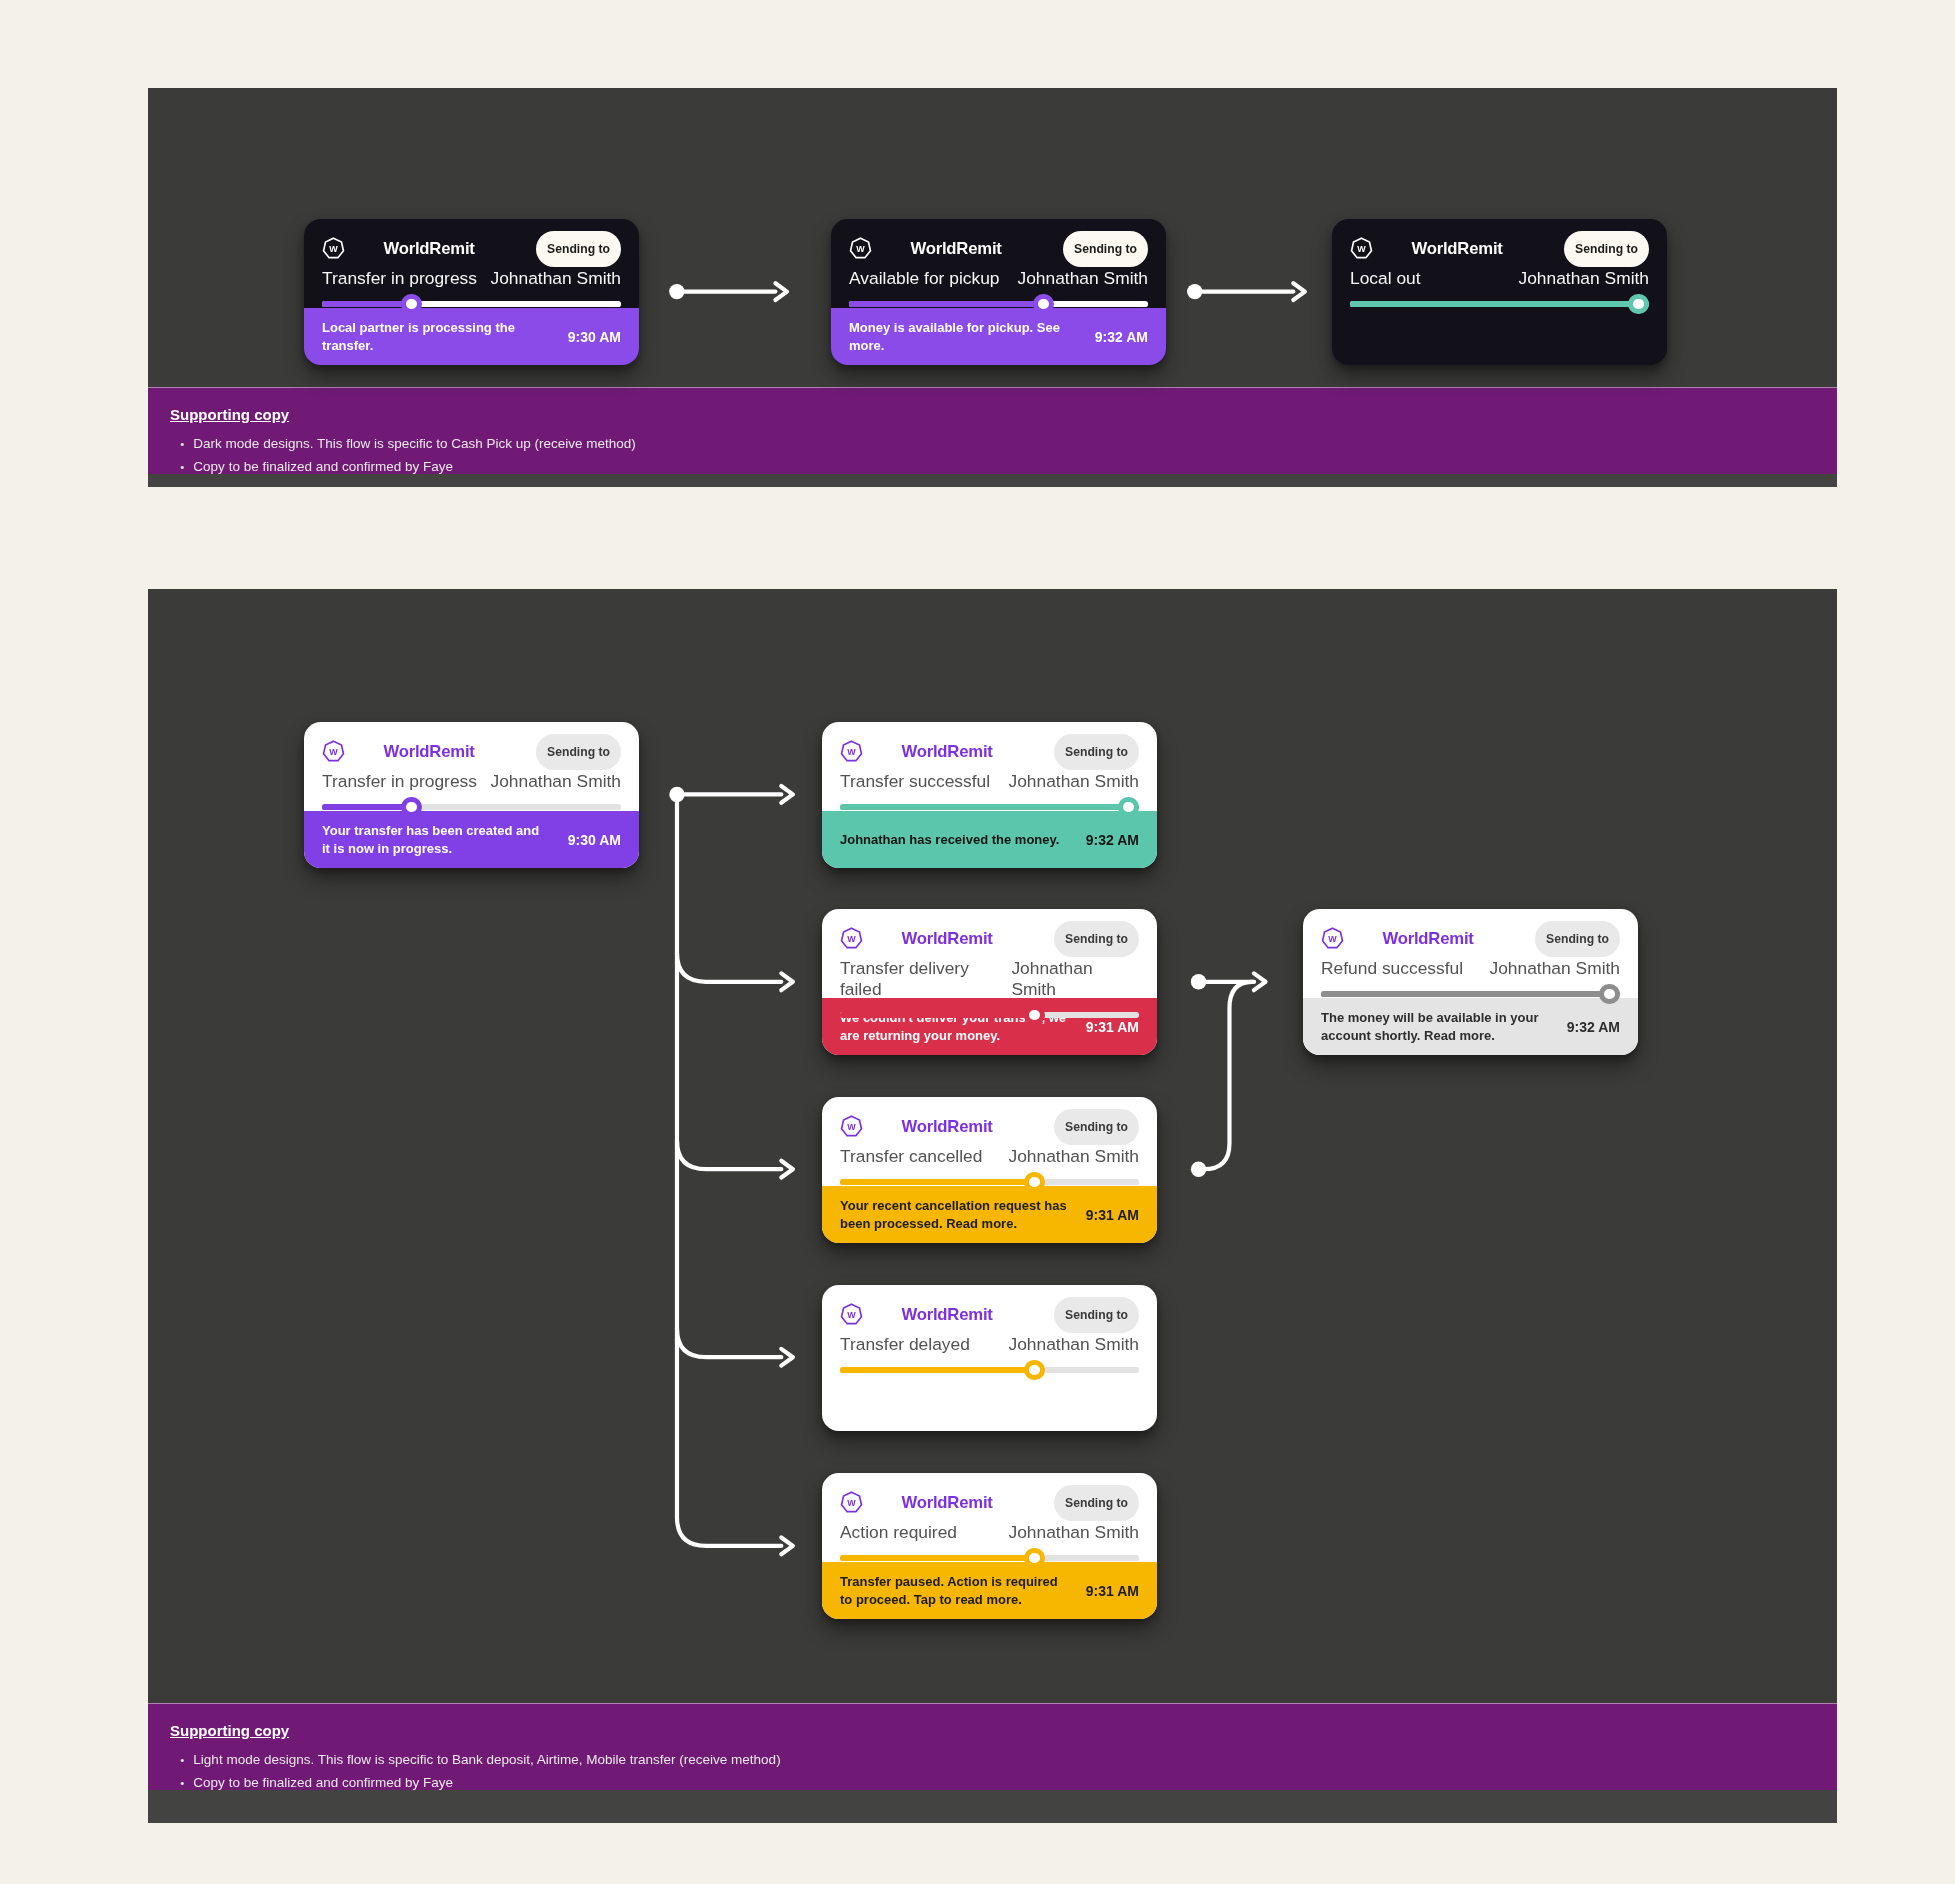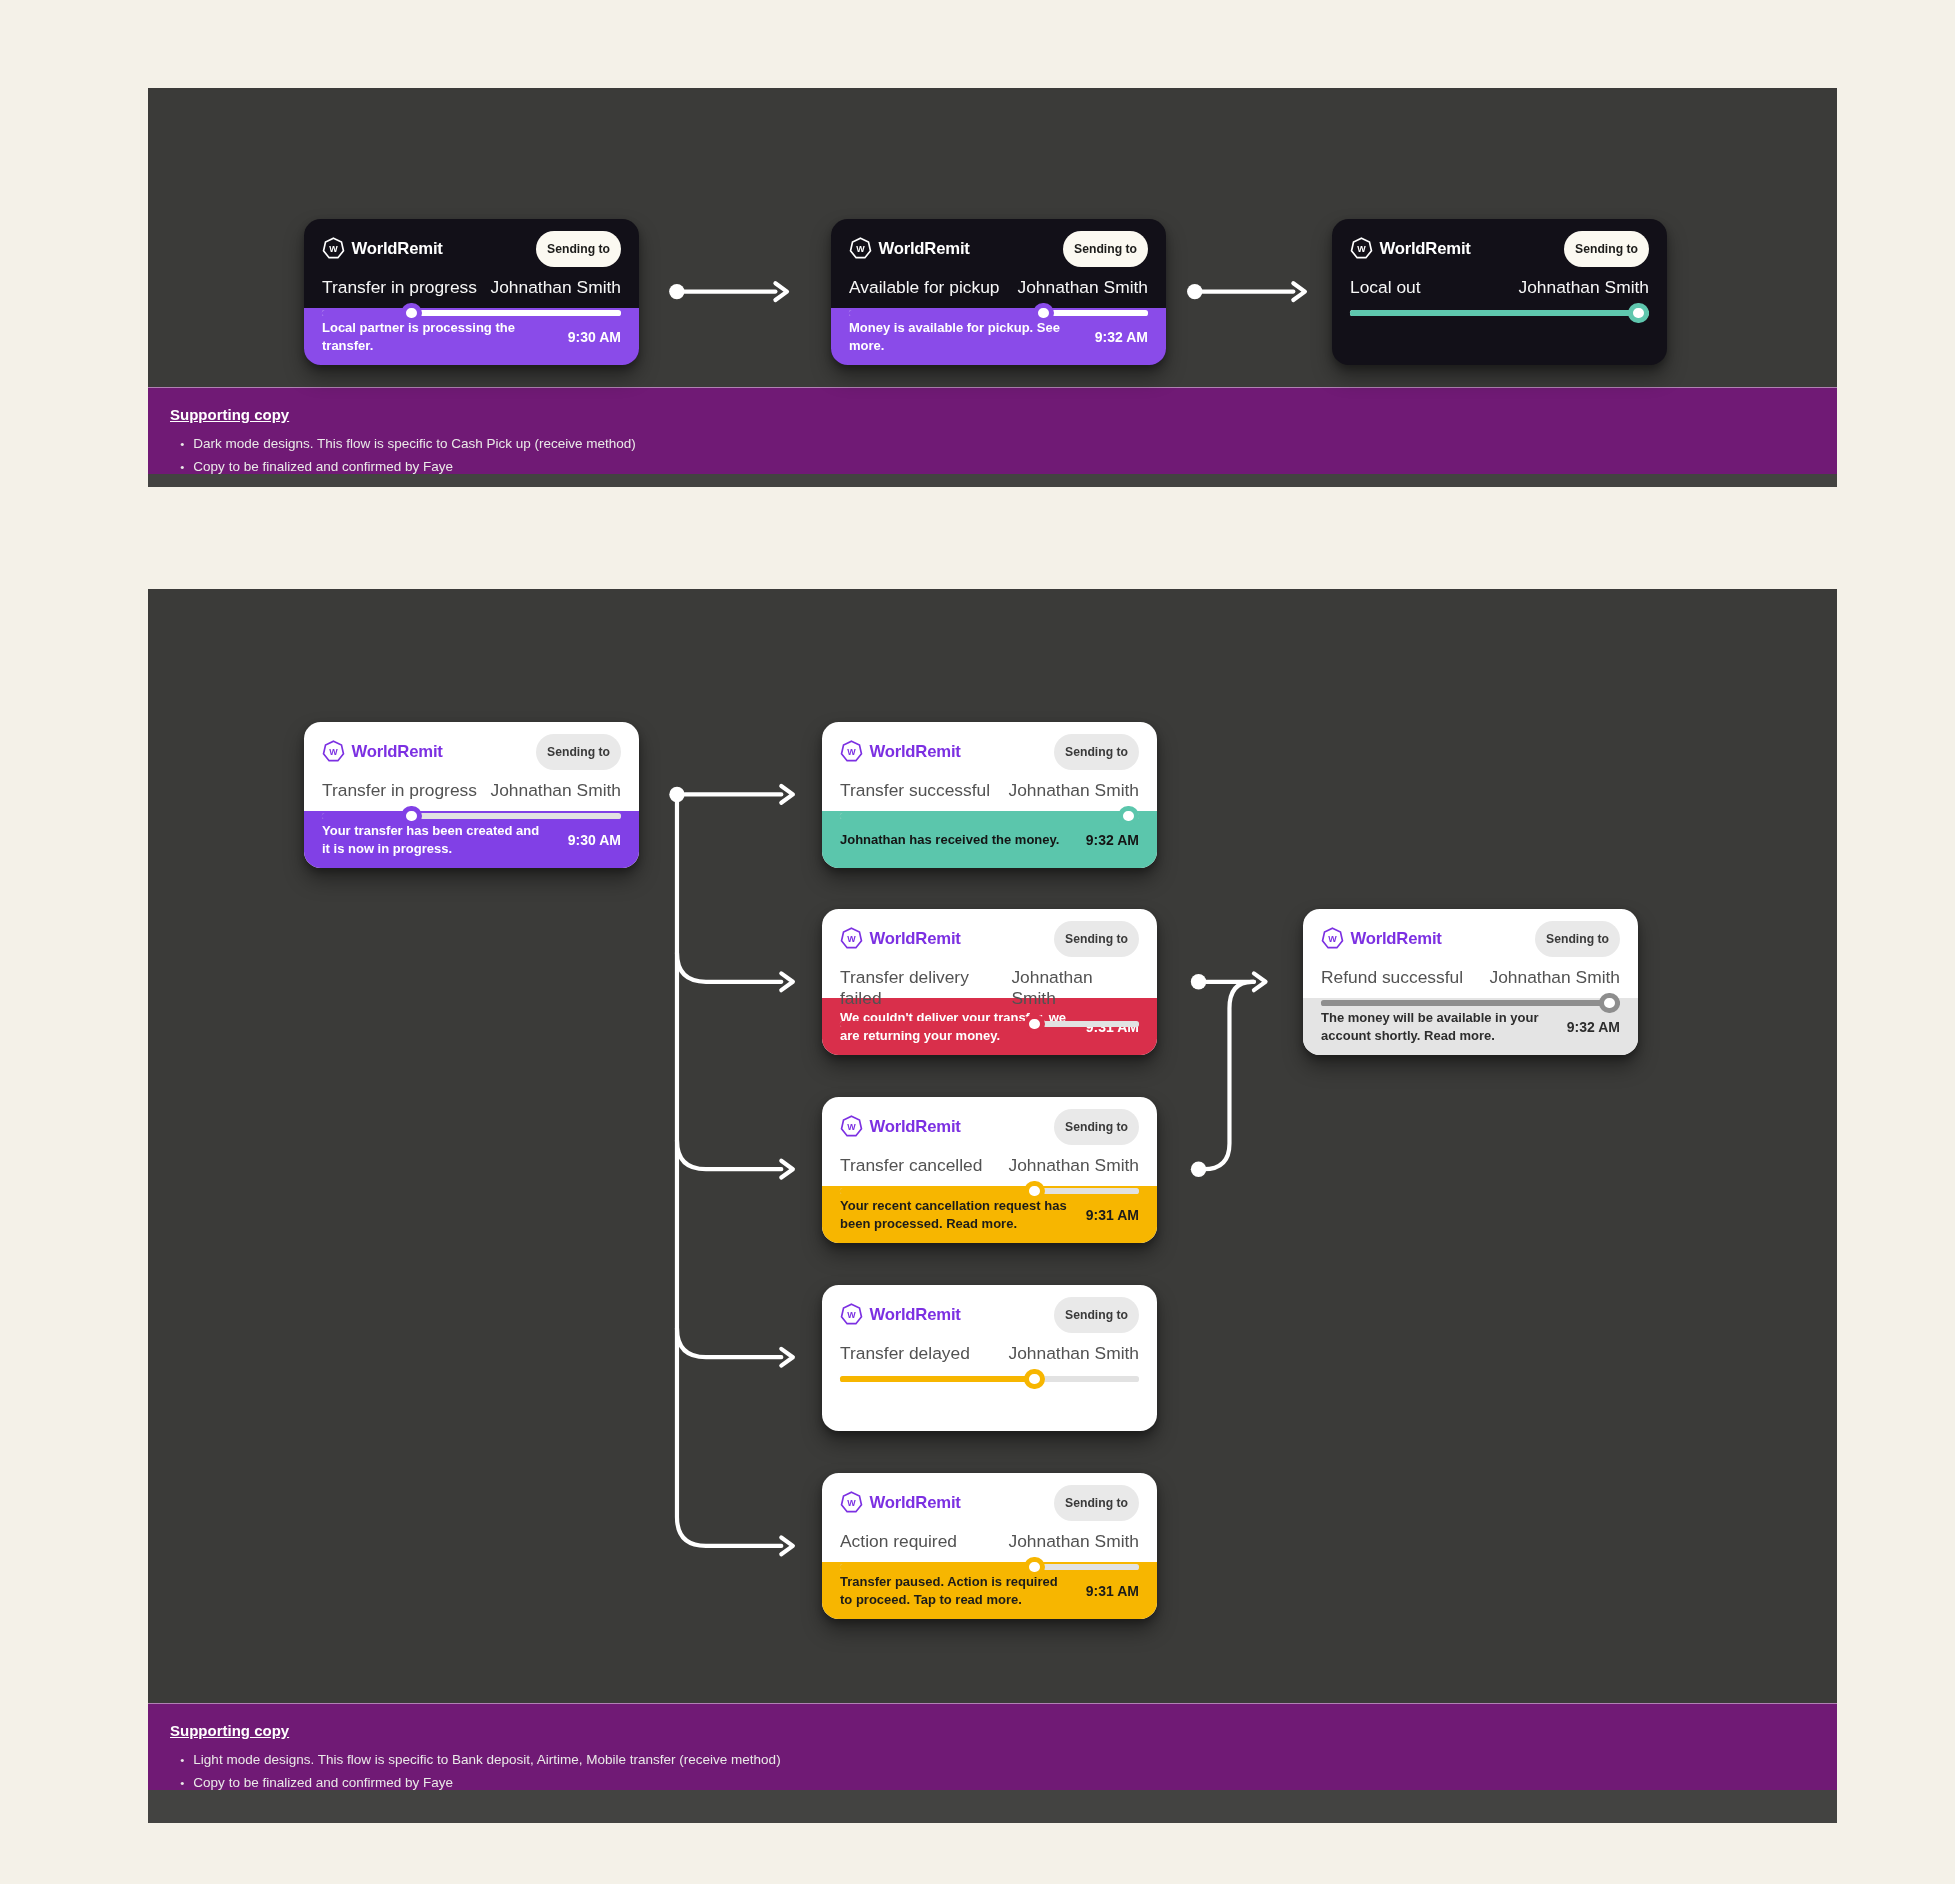--- a/index.html
+++ b/index.html
@@ -24,25 +24,25 @@
 
   .card { position:absolute; width:335px; height:146px; border-radius:16.7px; overflow:hidden;
           box-shadow:0 11.6px 20.6px rgba(0,0,0,0.38), 0 3.9px 7.7px rgba(0,0,0,0.28); }
   .card.dark  { background:#121018; }
   .card.light { background:#FFFFFF; }
   .card-head { height:89px; padding:11.6px 18px 0; }
   .brand-row { display:flex; align-items:center; gap:6.4px; }
   .logo { width:23px; height:23px; display:block; }
   .card.dark  .logo, .card.dark  .brand-name { color:#FFFFFF; }
   .card.light .logo, .card.light .brand-name { color:#7C30E2; }
-  .brand-name { font-size:16.7px; font-weight:700; letter-spacing:-0.2px; }
+  .brand-name { font-size:16.7px; font-weight:700; letter-spacing:-0.2px;margin-left:32px; }
   .pill { margin-left:auto; border-radius:643px; padding:11px 11px; font-size:12.2px; font-weight:600; }
   .card.dark  .pill { background:#FBF9F1; color:#1C1C1A; }
   .card.light .pill { background:#E9E9E9; color:#3A3A3A; }
-  .status-row { display:flex; justify-content:space-between; align-items:baseline; margin-top:10px; font-size:17.4px; }
+  .status-row { display:flex; justify-content:space-between; align-items:baseline; margin-top:1px; font-size:17.4px; }
   .card.dark  .status-row { color:#F7F7F7; }
   .card.light .status-row { color:#525252; }
   .progress { position:relative; height:20.6px; margin-top:5.2px; }
   .progress i { display:block; position:absolute; }
   .track { left:0; right:0; top:7.7px; height:5.2px; border-radius:2.6px; }
   .card.dark  .track { background:#FFFFFF; }
   .card.light .track { background:#E2E2E2; }
   .fill  { left:0; top:7.7px; height:5.2px; border-radius:2.6px; width:var(--pct); background:var(--accent); }
   .dot   { top:0; width:20.6px; height:20.6px; border-radius:50%; background:#FFFFFF;
            border:5.2px solid var(--accent); left:min(calc(var(--pct) - 10.3px), calc(100% - 20.6px)); }

